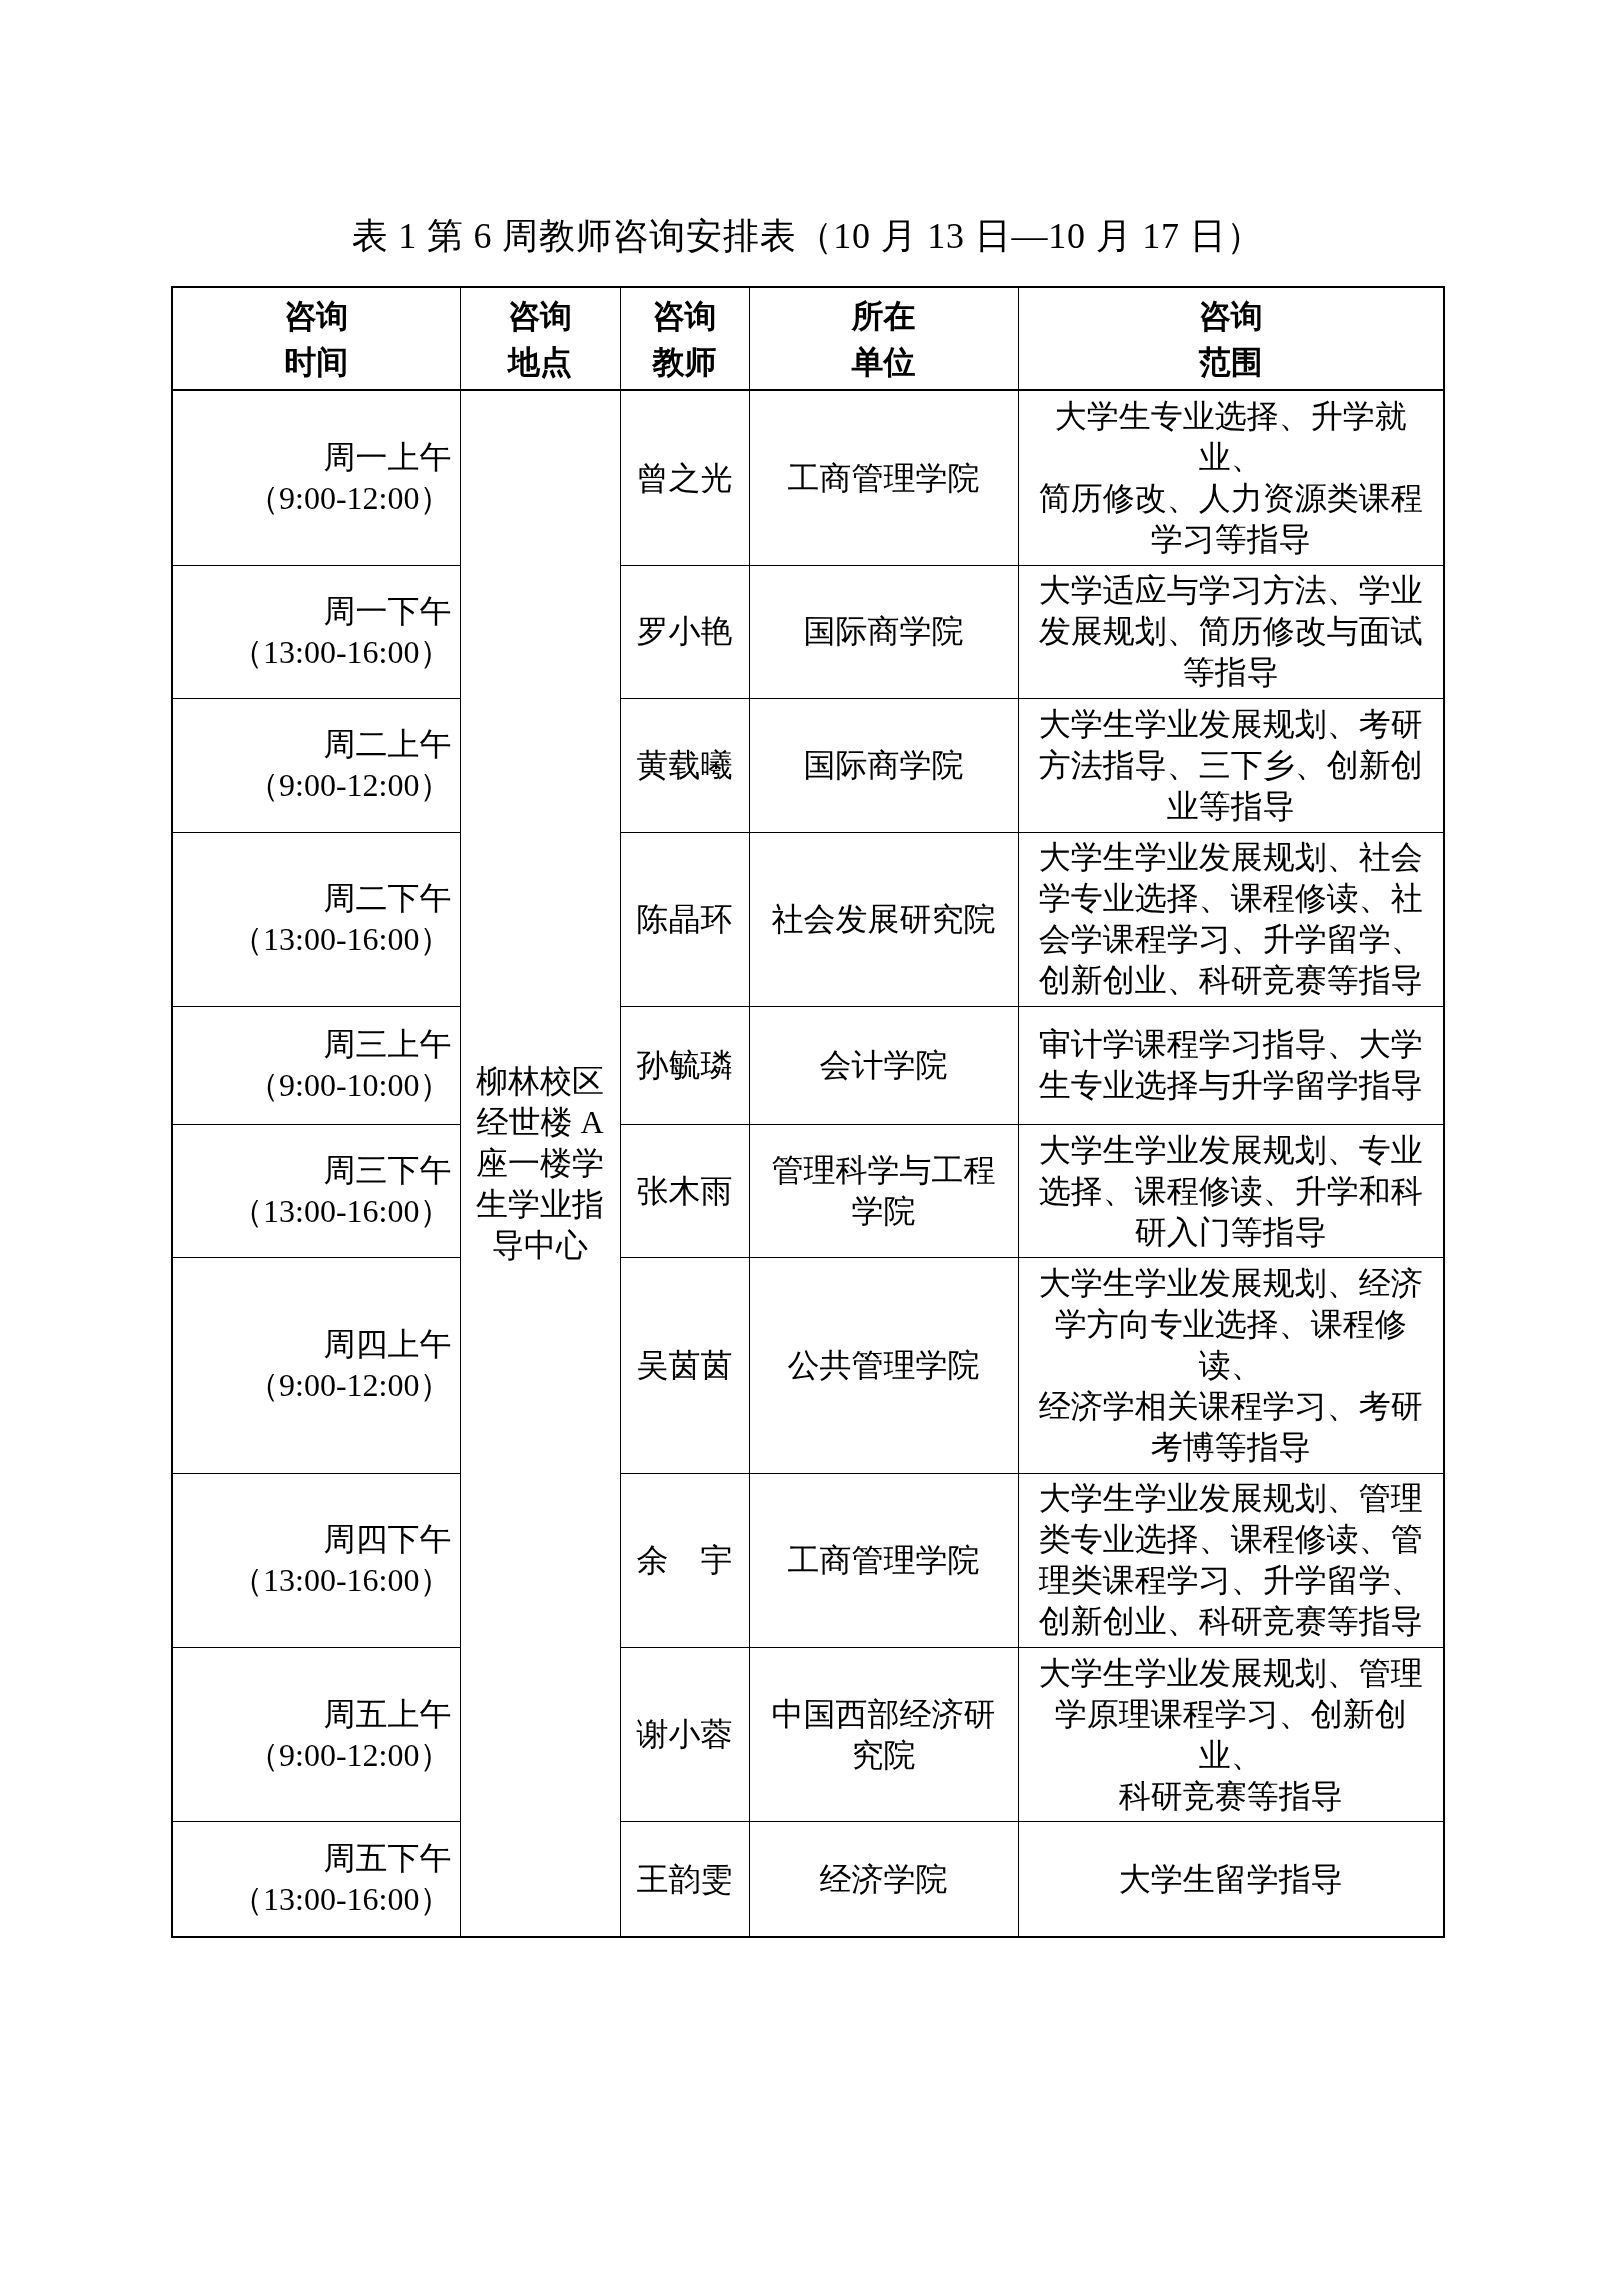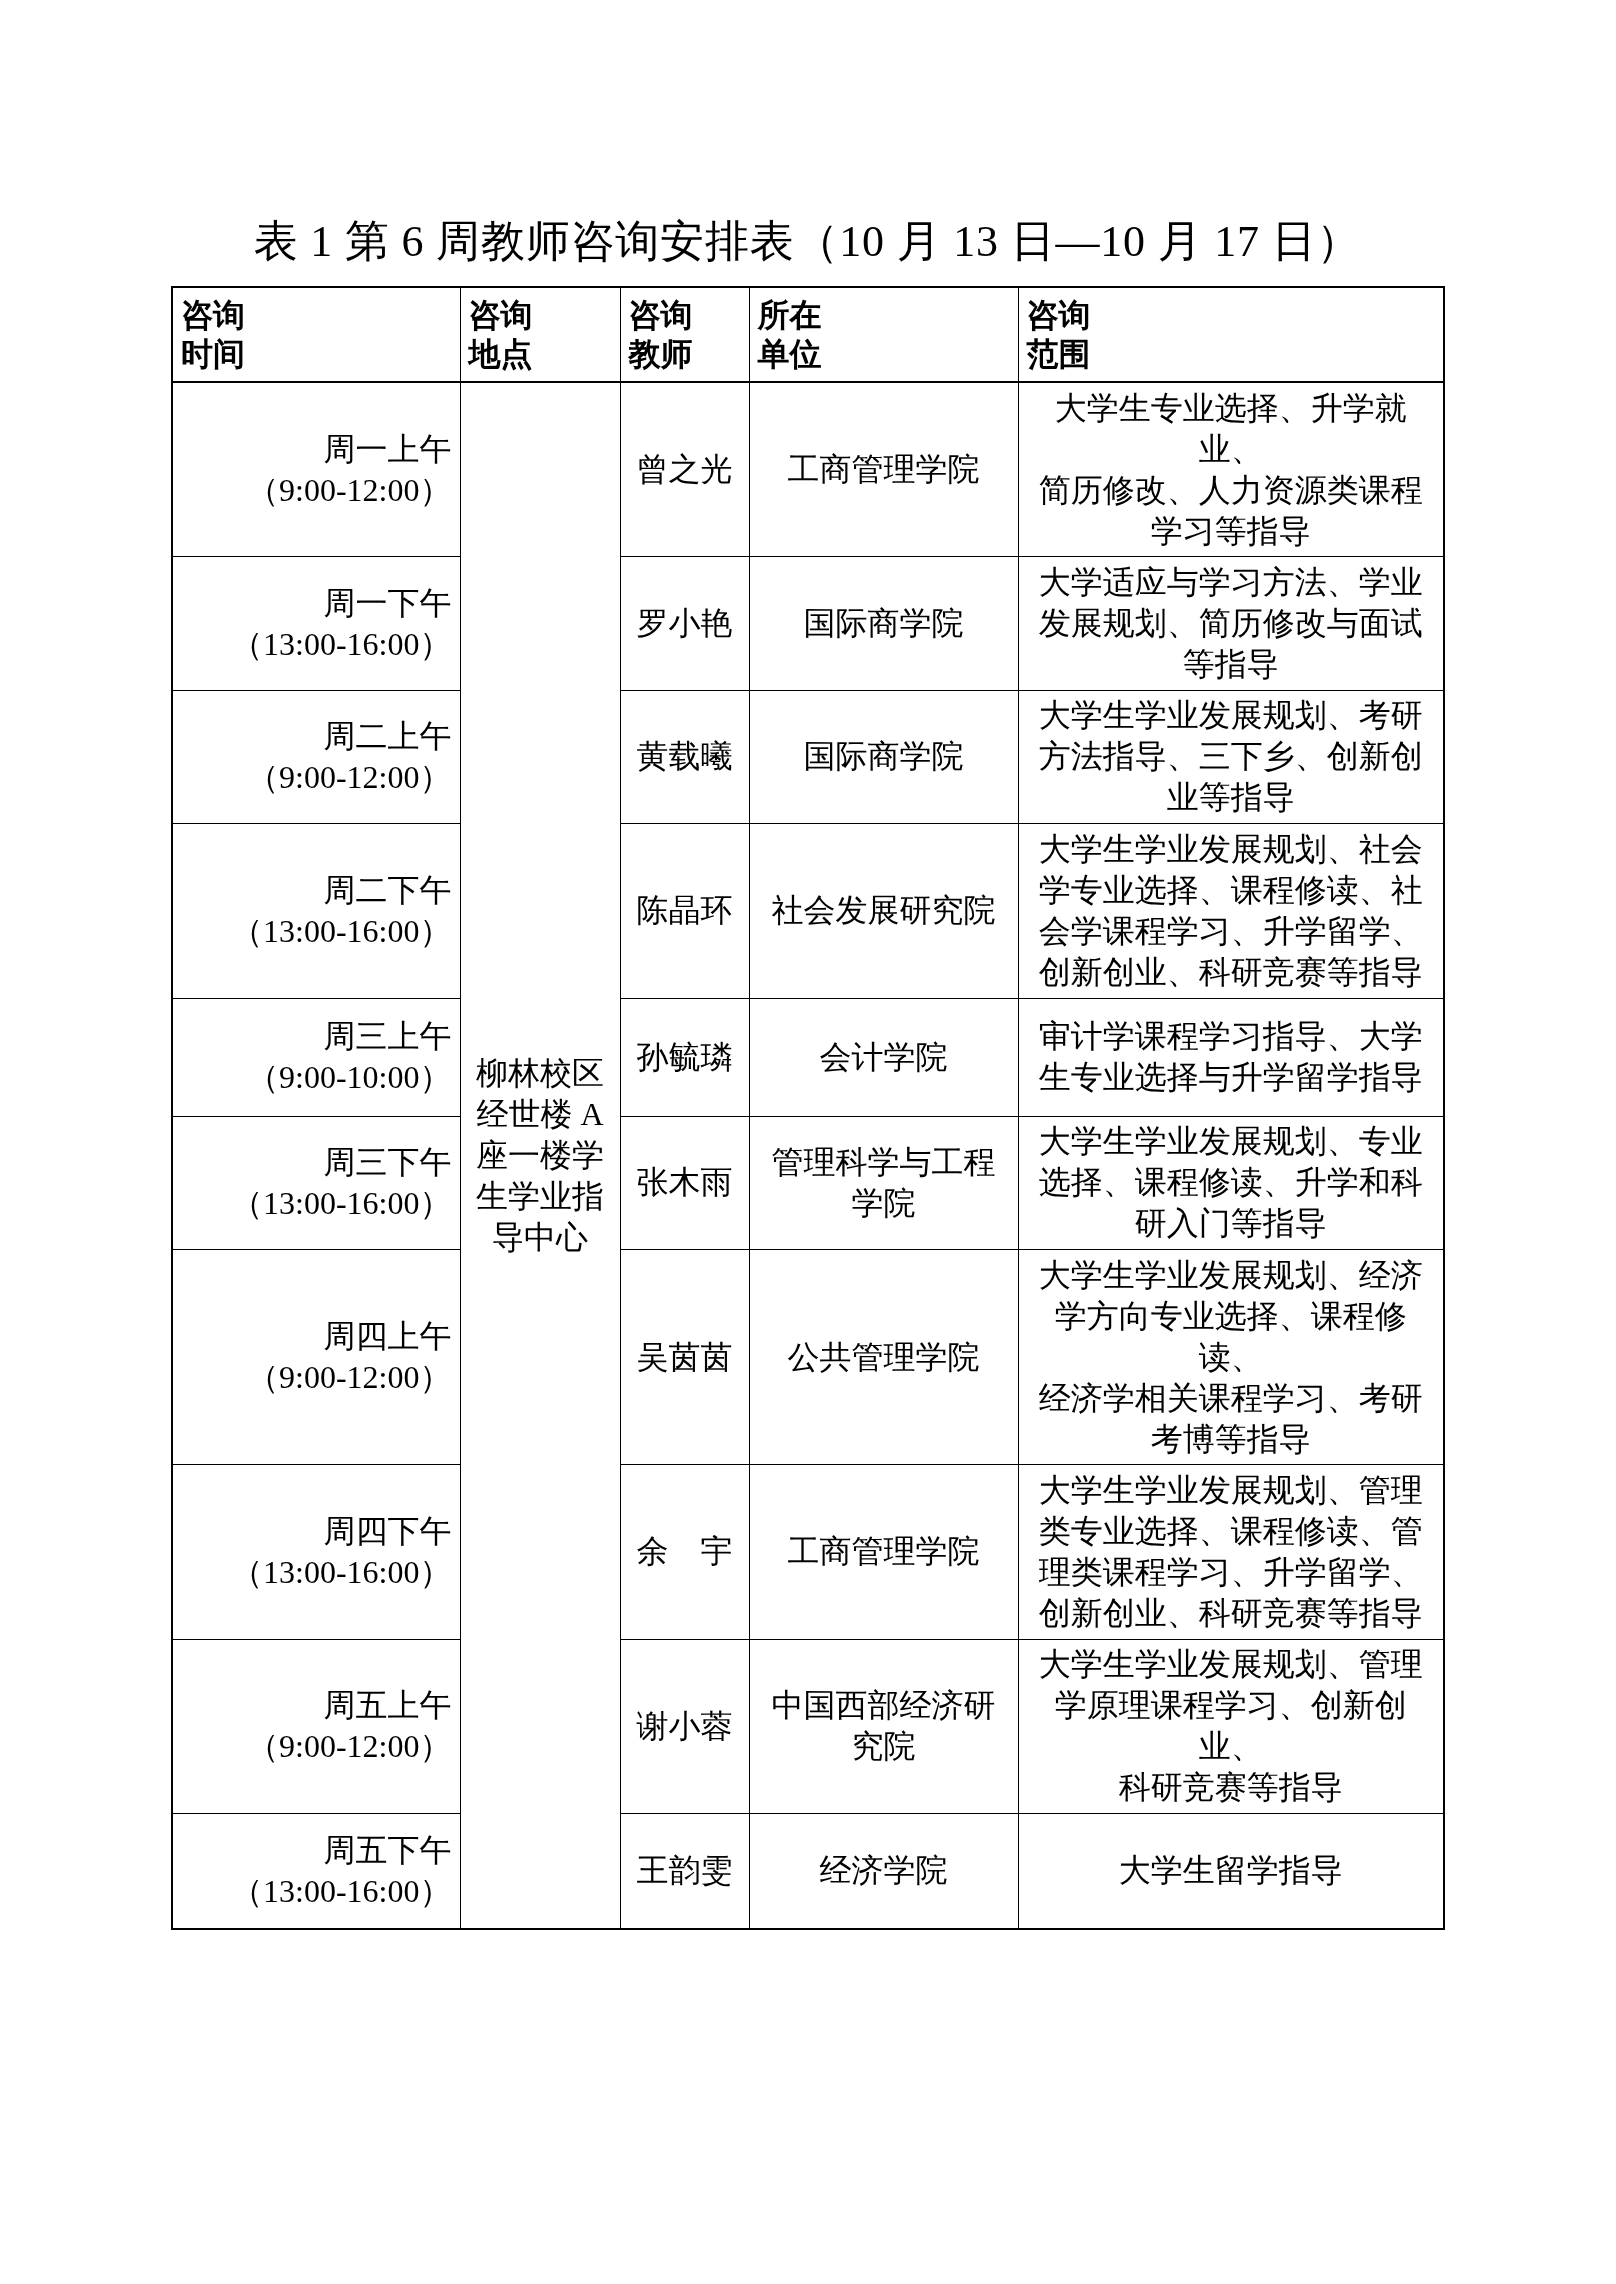--- a/index.html
+++ b/index.html
@@ -12,21 +12,21 @@
     font-family: "Liberation Serif", "DejaVu Serif", serif;
     color: #000000;
     overflow: hidden;
   }
   .doc-title {
     position: absolute;
     left: 171px;
     top: 212px;
     width: 1273px;
     text-align: center;
-    font-size: 44px;
+    font-size: 36px;
     font-weight: normal;
     letter-spacing: 0.8px;
     white-space: nowrap;
   }
   table.schedule {
     position: absolute;
     left: 171px;
     top: 286px;
     width: 1273px;
     height: 1516px;
@@ -38,22 +38,22 @@
   table.schedule td {
     border: 1.6px solid #000;
     vertical-align: middle;
     font-size: 32px;
     line-height: 41px;
     white-space: pre-line;
     padding: 4.7px 8px;
   }
   table.schedule th {
     font-weight: bold;
-    text-align: left;
-    line-height: 39px;
+    text-align: center;
+    line-height: 46px;
     border-bottom: 2.4px solid #000;
   }
   td.c-time   { text-align: right; line-height: 46px; }
   td.c-loc    { text-align: center; line-height: 46px; }
   td.c-teacher{ text-align: center; margin-left: 37px; }
   td.c-unit   { text-align: center; line-height: 43px; }
   td.c-scope  { text-align: center; padding: 4.7px 11px; }
 </style>
 </head>
 <body>

